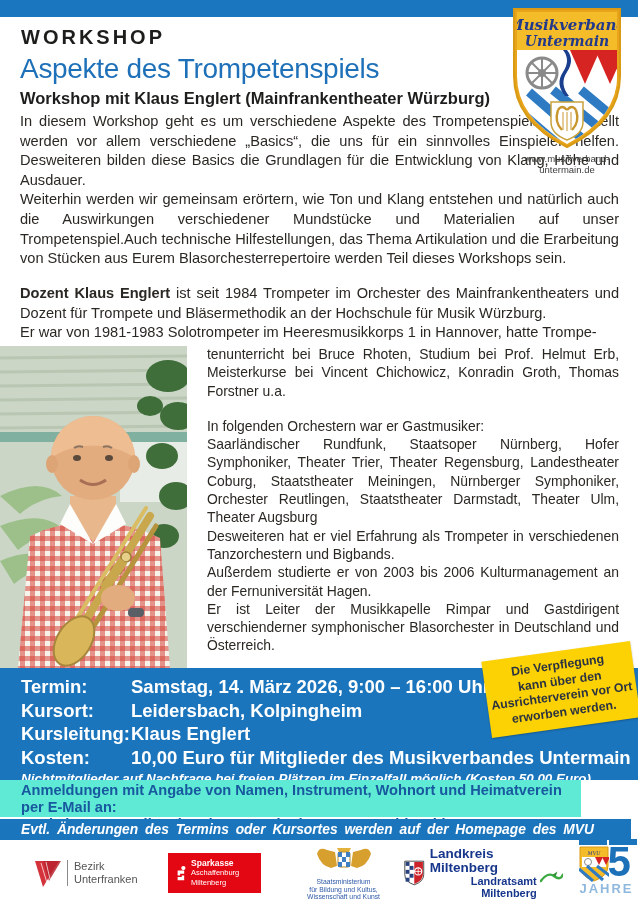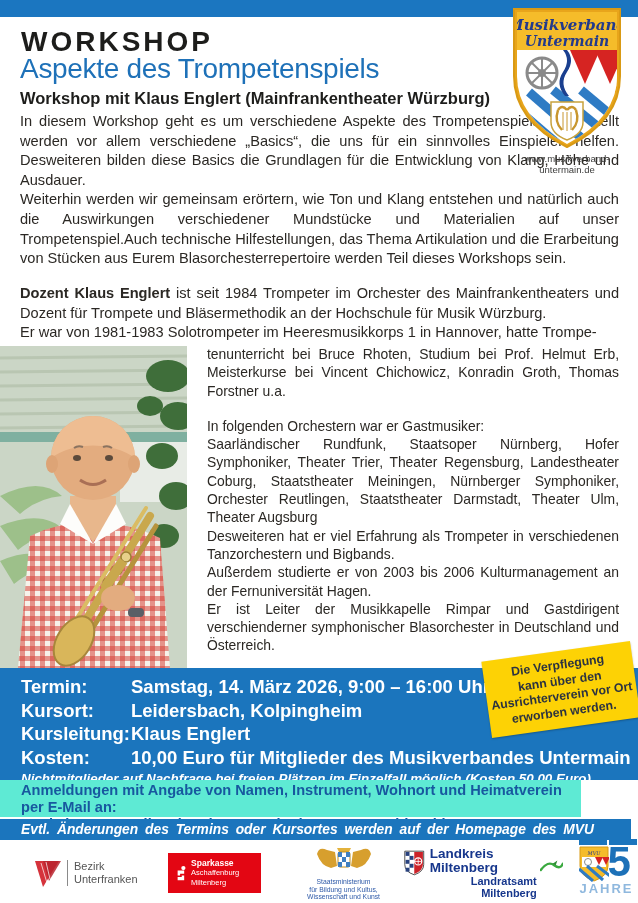--- a/index.html
+++ b/index.html
@@ -6,21 +6,21 @@
   #page{
     position:relative; width:638px; height:903px; margin:0 auto;
     background:#ffffff; overflow:hidden;
     font-family:"Liberation Sans", sans-serif;
     color:#2b2824;
   }
   .abs{position:absolute;}
   
   #topbar{left:0;top:0;width:638px;height:17px;background:#1b76c0;}
   
-  #kicker{left:21px;top:26px;font-size:28px;font-weight:600;letter-spacing:3px;color:#1d1d1b;}
+  #kicker{left:21px;top:26px;font-size:20px;font-weight:600;letter-spacing:3px;color:#1d1d1b;}
   #title{left:20px;top:53px;font-size:28px;font-weight:normal;color:#1e71b8;letter-spacing:-0.3px;text-align:center;}
   #subtitle{left:20px;top:89px;font-size:16.5px;font-weight:bold;color:#1d1d1b;}
   #logo-box{left:501px;top:6px;width:132px;text-align:center;z-index:3;}
   #logo-site{font-size:9.5px;color:#3c3c3b;margin-top:1px;}
   
   .body-txt{font-size:14.6px;line-height:19.6px;text-align:justify;color:#2b2824;}
   #intro{left:20px;top:112px;width:599px;}
   #dozent-lead{left:20px;top:284px;width:599px;}
   #wrap-col{left:207px;top:345px;width:412px;font-size:13.9px;line-height:18.3px;}
   #wrap-col .gap{height:17px;}
@@ -50,21 +50,21 @@
   #sponsors{left:0;top:845px;width:638px;height:55px;display:flex;align-items:center;}
   #sp-bezirk{margin-left:33px;display:flex;align-items:center;}
   #sp-bezirk .txt{border-left:1px solid #8a8a8a;padding-left:6px;margin-left:4px;
     font-size:11px;color:#555;line-height:13px;}
   #sp-sparkasse{margin-left:30px;width:115px;height:40px;background:#e30613;color:#fff;
     display:flex;align-items:center;padding-left:8px;box-sizing:border-box;}
   #sp-sparkasse .txt{font-size:8.5px;font-weight:bold;line-height:10px;margin-left:4px;}
   #sp-sparkasse .txt .l2{font-size:7.5px;font-weight:normal;}
   #sp-ministry{margin-left:38px;width:112px;text-align:center;}
   #sp-ministry .txt{font-size:6.8px;color:#2f5aa8;line-height:7.8px;margin-top:2px;}
-  #sp-landkreis{margin-left:16px;display:flex;align-items:flex-start;}
+  #sp-landkreis{margin-left:16px;display:flex;align-items:center;}
   #sp-landkreis .txt{margin-left:5px;color:#16368c;text-align:left;}
   #sp-landkreis .l1{font-size:13.5px;font-weight:bold;line-height:14px;}
   #sp-landkreis .l2{font-size:11px;font-weight:bold;text-align:right;line-height:12px;}
   #sp-jubilee{margin-left:14px;width:76px;position:relative;height:60px;margin-top:-8px;}
   #sp-jubilee .banners{position:absolute;left:2px;top:0;width:58px;height:6px;display:flex;gap:2px;}
   #sp-jubilee .banners div{flex:1;height:6px;background:#1b75bd;}
   #sp-jubilee .five{position:absolute;left:30px;top:2px;font-size:42px;font-weight:bold;color:#1d71b8;line-height:42px;}
   #sp-jubilee .jahre{position:absolute;left:2px;top:42px;font-size:13px;font-weight:bold;
     color:#8fb8de;letter-spacing:2px;}
   .shield-mini{position:absolute;left:2px;top:7px;}

